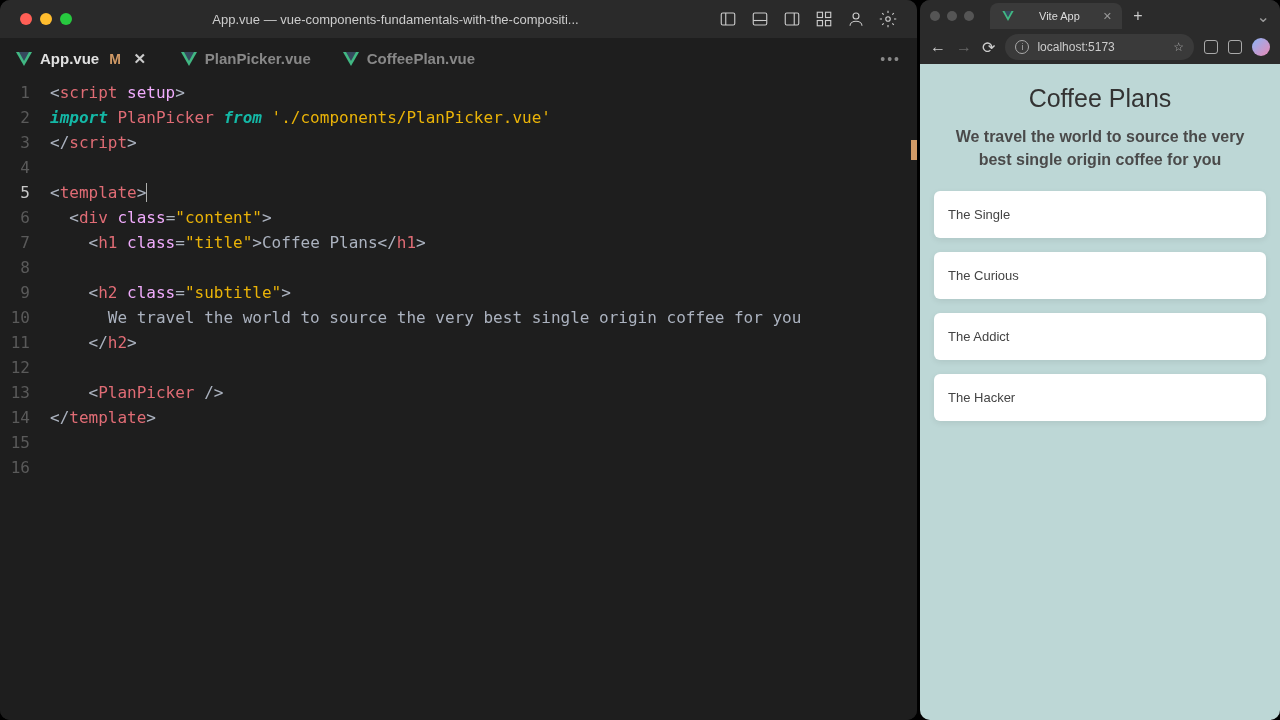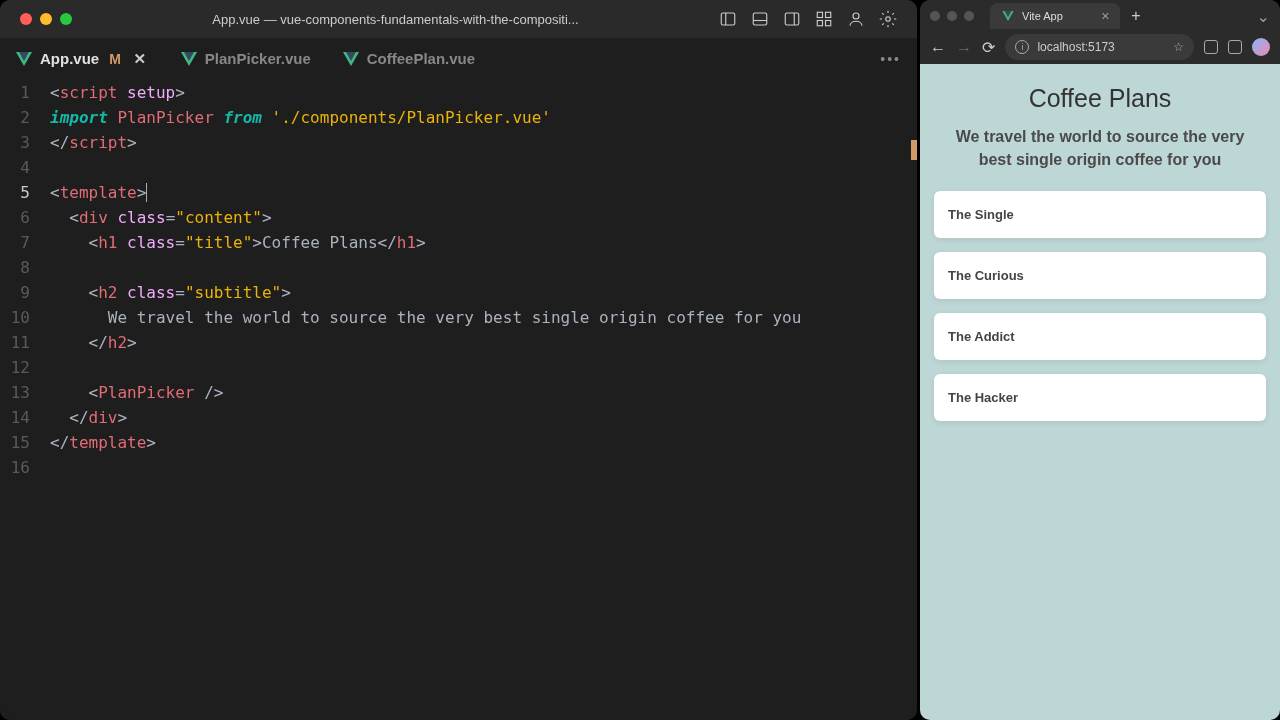--- a/index.html
+++ b/index.html
@@ -219,21 +219,21 @@
   border-radius: 50%;
   background: #555;
 }
 .browser-tab {
   background: #3a3a3a;
   border-radius: 8px 8px 0 0;
   height: 26px;
   padding: 0 10px;
   display: flex;
   align-items: center;
-  gap: 6px;
+  gap: 23px;
   font-size: 11px;
   color: #ddd;
   min-width: 130px;
 }
 .browser-tab .vue-icon { transform: scale(0.7); }
 .browser-tab-close { color: #999; margin-left: auto; cursor: pointer; }
 .new-tab-btn { color: #ccc; font-size: 16px; width: 20px; text-align: center; cursor: pointer; }
 .browser-chevron { margin-left: auto; color: #999; cursor: pointer; }
 
 .browser-toolbar {
@@ -306,21 +306,21 @@
   color: #4a4a4a;
   line-height: 1.45;
   margin-bottom: 20px;
   padding: 0 4px;
 }
 .plan-card {
   background: #fff;
   border-radius: 6px;
   padding: 16px 14px;
   margin-bottom: 14px;
-  font-weight: 700;
+  font-weight: 400;
   font-size: 13px;
   color: #444;
   box-shadow: 0 2px 6px rgba(0,0,0,0.08);
 }
 </style>
 </head>
 <body>
 
 <div class="editor-window">
   <div class="editor-titlebar">
@@ -405,21 +405,20 @@
       <div class="cl"></div>
       <div class="cl"><span class="c-punct">&lt;</span><span class="c-tag">template</span><span class="c-punct">&gt;</span><span class="cursor-line"></span></div>
       <div class="cl">  <span class="c-punct">&lt;</span><span class="c-tag">div</span> <span class="c-attr">class</span><span class="c-punct">=</span><span class="c-string">"<span>content</span>"</span><span class="c-punct">&gt;</span></div>
       <div class="cl">    <span class="c-punct">&lt;</span><span class="c-tag">h1</span> <span class="c-attr">class</span><span class="c-punct">=</span><span class="c-string">"<span>title</span>"</span><span class="c-punct">&gt;</span><span class="c-text">Coffee Plans</span><span class="c-punct">&lt;/</span><span class="c-tag">h1</span><span class="c-punct">&gt;</span></div>
       <div class="cl"></div>
       <div class="cl">    <span class="c-punct">&lt;</span><span class="c-tag">h2</span> <span class="c-attr">class</span><span class="c-punct">=</span><span class="c-string">"<span>subtitle</span>"</span><span class="c-punct">&gt;</span></div>
       <div class="cl">      <span class="c-text">We travel the world to source the very best single origin coffee for you</span></div>
       <div class="cl">    <span class="c-punct">&lt;/</span><span class="c-tag">h2</span><span class="c-punct">&gt;</span></div>
       <div class="cl"></div>
       <div class="cl">    <span class="c-punct">&lt;</span><span class="c-tag">PlanPicker</span> <span class="c-punct">/&gt;</span></div>
-      <div class="cl">  <span class="c-punct">&lt;/</span><span class="c-tag">div</span><span class="c-punct">&gt;</span></div>
       <div class="cl"><span class="c-punct">&lt;/</span><span class="c-tag">template</span><span class="c-punct">&gt;</span></div>
       <div class="cl"></div>
     </div>
   </div>
 </div>
 
 <div class="browser-window">
   <div class="browser-top">
     <div class="browser-tabs-row">
       <div class="browser-traffic">

